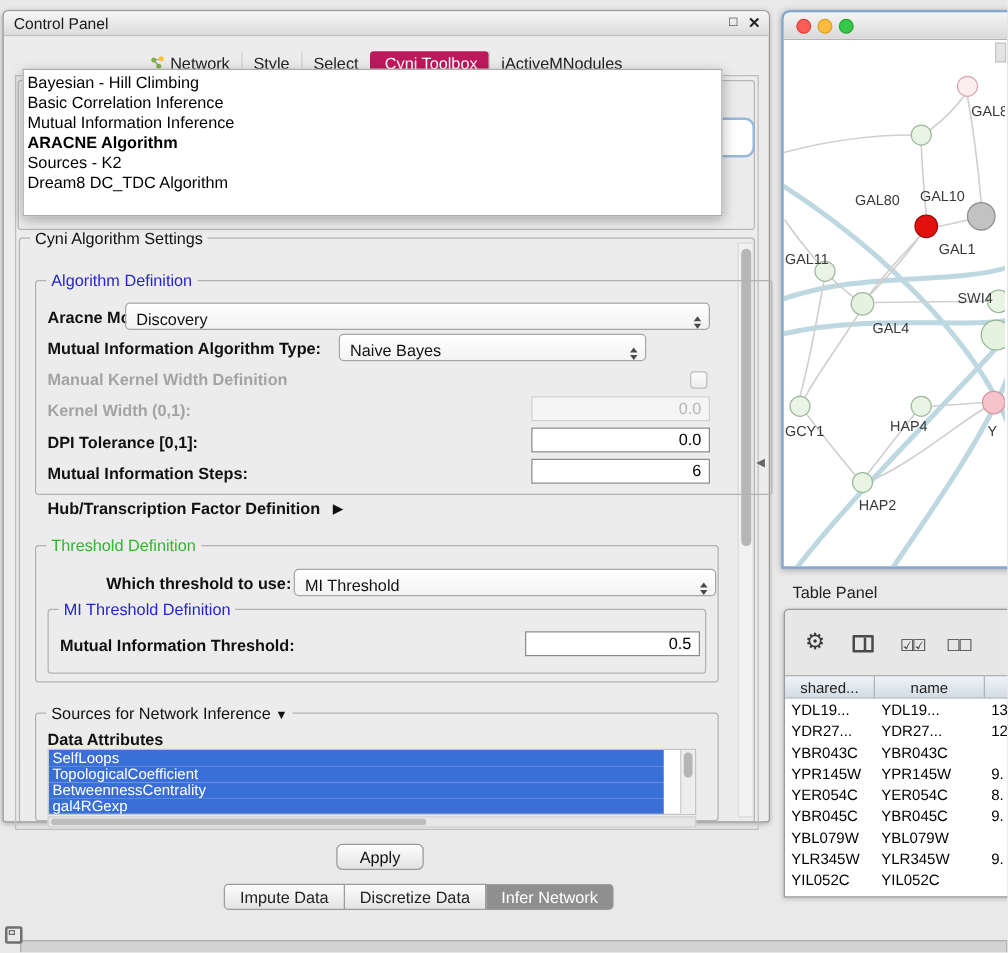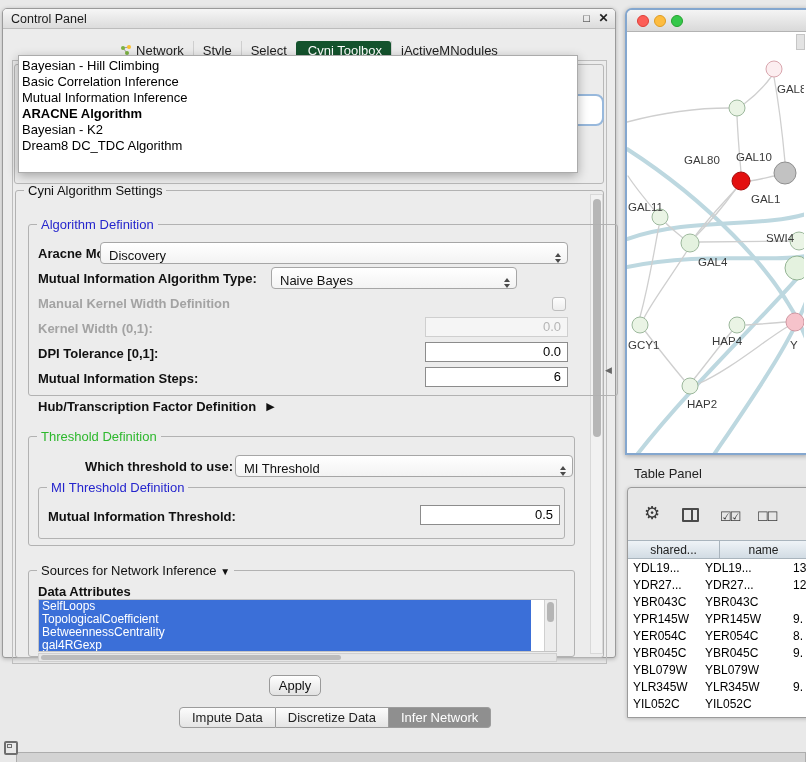--- a/index.html
+++ b/index.html
@@ -15,21 +15,21 @@
     background:linear-gradient(#f6f6f6,#dcdcdc); border-bottom:1px solid #bcbcbc; border-radius:4px 4px 0 0; }
   .cp-title { position:absolute; left:8px; top:3px; font-size:12.5px; color:#1a1a1a; }
   .win-btn { position:absolute; top:2px; width:15px; text-align:center; color:#222; cursor:default; }
   .float-btn { right:21px; font-size:11px; top:3px; }
   .close-btn { right:4px; font-size:12px; font-weight:bold; }
 
   .tabrow { position:absolute; left:0; top:30px; width:100%; height:22px;
     display:flex; justify-content:center; align-items:center; font-size:13px; color:#222; }
   .tab { padding:2px 9px; display:flex; align-items:center; gap:4px; white-space:nowrap; }
   .tabrow .tab + .tab { border-left:1px solid #cfcfcf; }
-  .tab.selected { background:#14532d; color:#fff; border-radius:3px; border-left:none !important;padding-left:12px; }
+  .tab.selected { background:#be185d; color:#fff; border-radius:3px; border-left:none !important;padding-left:12px; }
 
   
   #tab-content-frame { left:12px; top:60px; width:595px; height:604px; border:1px solid #bdbdbd; z-index:2; }
   #frag-groupbox { left:14px; top:64px; width:590px; height:120px; border:1px solid #b8b8b8; border-radius:3px; z-index:3; }
   #frag-ring { left:566px; top:94px; width:38px; height:32px; border:2px solid #97b8dc; border-radius:8px; background:#fff; z-index:4; }
 
   
   #popup { left:18px; top:55px; width:560px; height:118px; background:#fff; border:1px solid #ababab;
     box-shadow:0 3px 10px rgba(0,0,0,.3); z-index:30; padding-top:2px; }
   .popup-placeholder { height:16px; line-height:16px; text-align:center; color:#b8b8b8; font-size:13px; }
@@ -83,21 +83,21 @@
   
   #attr-list { left:38px; top:599px; width:519px; height:53px; background:#fff; border:1px solid #c4c4c4; z-index:4; overflow:hidden; }
   .attr-rows { margin-right:25px; }
   .attr-item { height:13px; line-height:13px; font-size:12px; padding-left:3px; background:#3b6fd8; color:#fff;
     white-space:nowrap; overflow:hidden; }
   #attr-vscroll { position:absolute; right:0; top:0; width:12px; height:100%; background:#ededed; border-left:1px solid #d0d0d0; }
   #attr-vscroll .sb-thumb { position:absolute; left:2px; top:2px; width:7px; height:20px; background:#b5b5b5; border-radius:4px; }
   #attr-hscroll { left:38px; top:653px; width:519px; height:9px; background:#e6e6e6; border:1px solid #cfcfcf; z-index:4; }
   #attr-hscroll .sb-thumb { position:absolute; left:2px; top:1px; width:300px; height:5px; background:#bcbcbc; border-radius:3px; }
 
-  #apply-btn { left:269px; top:675px; width:52px; height:21px; line-height:19px; text-align:center; font-size:13px;
+  #apply-btn { left:269px; top:675px; width:70px; height:21px; line-height:19px; text-align:center; font-size:13px;
     background:linear-gradient(#fefefe,#e2e2e2); border:1px solid #9a9a9a; border-radius:5px; color:#111; z-index:3; }
 
   #bottom-tabs { left:147px; top:707px; height:21px; display:flex; z-index:3;margin-left:32px; }
   .seg { padding:0 12px; line-height:19px; font-size:13px; border:1px solid #9c9c9c; border-left:none;
     background:linear-gradient(#fcfcfc,#e4e4e4); color:#222; white-space:nowrap; }
   .seg:first-child { border-left:1px solid #9c9c9c; border-radius:4px 0 0 4px; }
   .seg:last-child { border-radius:0 4px 4px 0; }
   .seg.selected { background:#8f8f8f; color:#fff; }
 
   #panel-collapse { left:605px; top:365px; font-size:9px; color:#666; z-index:3; }
@@ -121,21 +121,21 @@
     border:1px solid #9b9b9b; border-radius:4px 0 0 0; z-index:1; overflow:hidden; box-shadow:0 1px 4px rgba(0,0,0,.2); }
   .tb-ico { position:absolute; color:#3a3a3a; cursor:default; }
   #ico-gear { left:16px; top:14px; font-size:18px; }
   #ico-cols { left:54px; top:20px; width:17px; height:14px; border:2px solid #4a4a4a; border-radius:1px; }
   #ico-cols .mid { position:absolute; left:50%; top:0; width:2px; height:100%; background:#4a4a4a; }
   #ico-checks   { left:92px;  top:21px; font-size:13px; letter-spacing:-2px; }
   #ico-unchecks { left:129px; top:21px; font-size:13px; letter-spacing:-2px; }
   .tb-header { position:absolute; left:0; top:52px; width:100%; height:19px; display:flex;
     background:linear-gradient(#eff3f7,#d2dce4); border-top:1px solid #a9b4bd; border-bottom:1px solid #a9b4bd; font-size:12px; color:#222; }
   .th { border-right:1px solid #a9b4bd; display:flex; align-items:center; justify-content:center; overflow:hidden; white-space:nowrap; }
-  .th.c1 { width:92px; } .th.c2 { width:88px; } .th.c3 { flex:1; }
+  .th.c1 { width:72px; } .th.c2 { width:88px; } .th.c3 { flex:1; }
   .tb-body { position:absolute; left:0; top:71px; width:100%; bottom:0; background:#fff; font-size:12px; color:#000; overflow:hidden; }
   .tr { height:17px; display:flex; align-items:center; }
   .td { overflow:hidden; white-space:nowrap; }
   .td.c1 { width:72px; padding-left:5px; } .td.c2 { width:88px; padding-left:5px; } .td.c3 { flex:1; padding-left:5px; }
 
   
   #dock-icon { left:4px; top:741px; width:14px; height:14px; border:2px solid #6f6f6f; border-radius:2px; z-index:1; }
   #dock-icon .inner { position:absolute; left:1px; top:1px; width:5px; height:4px; border:1px solid #6f6f6f; }
   #bottom-strip { left:16px; top:752px; width:790px; height:10px; background:#d3d3d3; border:1px solid #adadad; border-bottom:none; z-index:0; }
 </style>
@@ -178,21 +178,21 @@
 
   <div id="tab-content-frame" class="abs"></div>
   <div id="frag-groupbox" class="abs"></div>
   <div id="frag-ring" class="abs"></div>
 
   <div id="popup" class="abs">
     <div class="popup-item">Bayesian - Hill Climbing</div>
     <div class="popup-item">Basic Correlation Inference</div>
     <div class="popup-item">Mutual Information Inference</div>
     <div class="popup-item selected">ARACNE Algorithm</div>
-    <div class="popup-item">Bayesian - K2</div>
+    <div class="popup-item">Sources - K2</div>
     <div class="popup-item">Dream8 DC_TDC Algorithm</div>
   </div>
 
   <div id="g-settings" class="group">
     <span class="gtitle">Cyni Algorithm Settings</span>
   </div>
   <div id="main-scrollbar" class="abs">
     <div class="sb-thumb"></div>
   </div>
 

